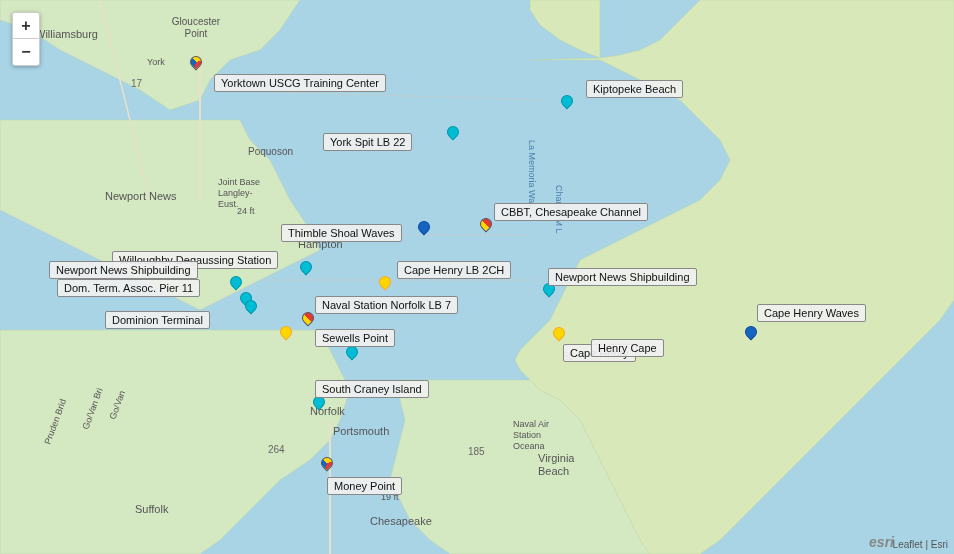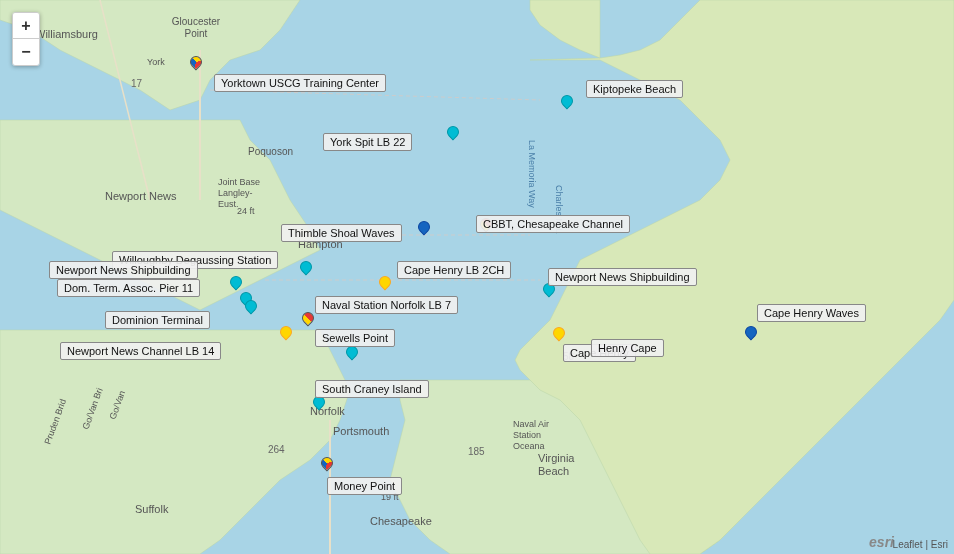--- a/index.html
+++ b/index.html
@@ -186,21 +186,21 @@
   <div class="map-pin pin-cyan" style="left:561px; top:95px;"></div>
   <div class="location-label" style="left:586px; top:80px;">Kiptopeke Beach</div>
 
   <div class="map-pin pin-cyan" style="left:447px; top:126px;"></div>
   <div class="location-label" style="left:323px; top:133px;">York Spit LB 22</div>
 
   <div class="map-pin pin-blue" style="left:418px; top:221px;"></div>
   <div class="location-label" style="left:281px; top:197px;margin-top:27px;">Thimble Shoal Waves</div>
 
   <div class="map-pin pin-red-yellow" style="left:480px; top:218px;"></div>
-  <div class="location-label" style="left:476px; top:203px;margin-top:12px;">CBBT, Chesapeake Channel</div>
+  <div class="location-label" style="left:494px; top:203px;">CBBT, Chesapeake Channel</div>
 
   <div class="map-pin pin-cyan" style="left:300px; top:261px;"></div>
   <div class="location-label" style="left:112px; top:251px;">Willoughby Degaussing Station</div>
 
   <div class="map-pin pin-cyan" style="left:230px; top:276px;"></div>
   <div class="location-label" style="left:49px; top:261px;">Newport News Shipbuilding</div>
 
   <div class="map-pin pin-yellow" style="left:379px; top:276px;"></div>
   <div class="location-label" style="left:397px; top:261px;">Cape Henry LB 2CH</div>
 
@@ -213,21 +213,20 @@
   <div class="map-pin pin-red-yellow" style="left:302px; top:312px;"></div>
   <div class="location-label" style="left:315px; top:296px;">Naval Station Norfolk LB 7</div>
 
   <div class="map-pin pin-cyan" style="left:245px; top:300px;"></div>
   <div class="location-label" style="left:105px; top:311px;">Dominion Terminal</div>
 
   <div class="map-pin pin-blue" style="left:745px; top:326px;"></div>
   <div class="location-label" style="left:757px; top:304px;">Cape Henry Waves</div>
 
   <div class="map-pin pin-yellow" style="left:280px; top:326px;"></div>
-  <div class="location-label" style="left:60px; top:342px;">Newport News Channel LB 14</div>
 
   <div class="map-pin pin-cyan" style="left:346px; top:346px;"></div>
   <div class="location-label" style="left:315px; top:329px;">Sewells Point</div>
 
   <div class="map-pin pin-yellow" style="left:553px; top:327px;"></div>
   <div class="location-label" style="left:563px; top:344px;">Cape Henry</div>
 
   <div class="location-label" style="left:547px; top:339px;margin-left:44px;">Henry Cape</div>
 
   <div class="map-pin pin-cyan" style="left:313px; top:396px;"></div>

